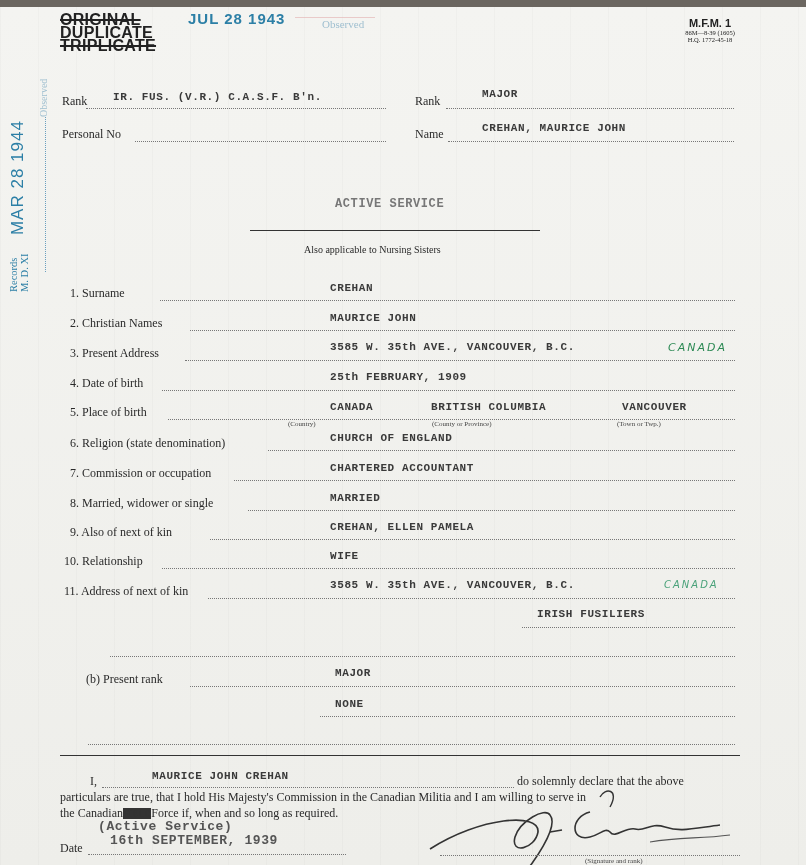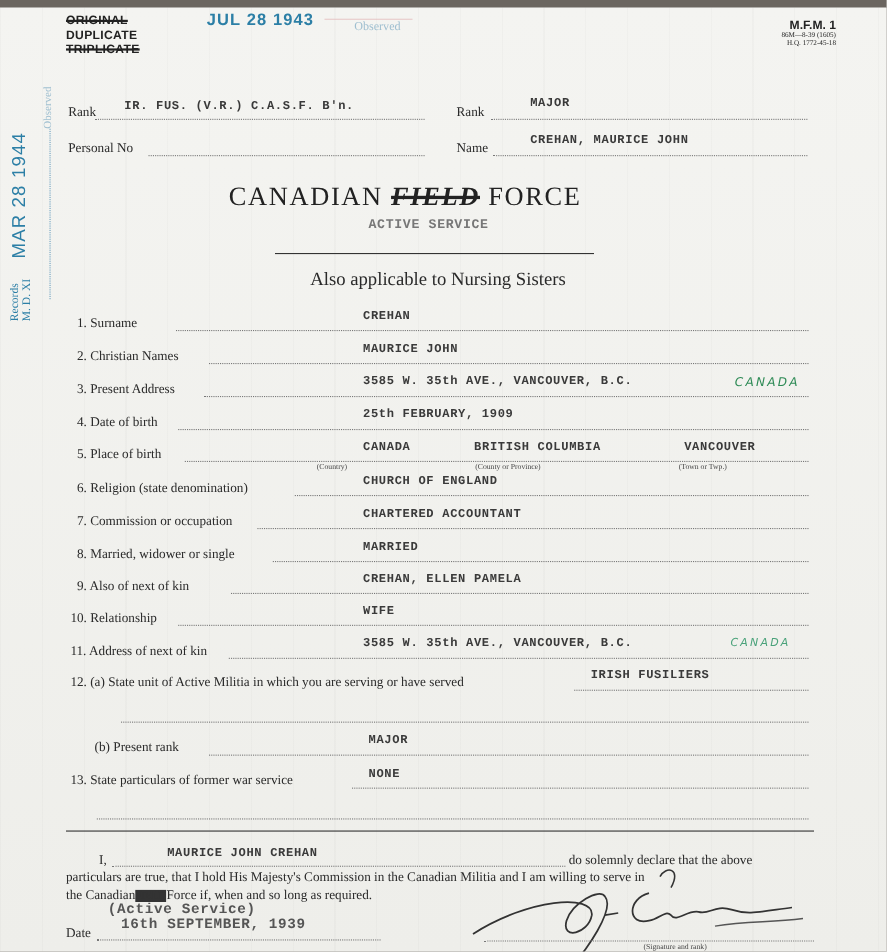--- a/index.html
+++ b/index.html
@@ -9,26 +9,26 @@
     font-family:"DejaVu Serif", serif;
   }
   .page {
     position:absolute; left:0; top:7px; width:806px; height:858px;
     background:#f1f1ee;
     background-image:
       repeating-linear-gradient(90deg, rgba(0,0,0,0.018) 0 1px, transparent 1px 38px),
       linear-gradient(180deg, #f4f4f1 0%, #eeeeea 100%);
   }
   .abs { position:absolute; }
-  .copy { font-family:"Liberation Sans", sans-serif; font-weight:bold; font-size:11px; letter-spacing:0.3px; color:#222; line-height:13px; }
+  .copy { font-family:"Liberation Sans", sans-serif; font-weight:bold; font-size:16px; letter-spacing:0.3px; color:#222; line-height:13px; }
   .strike { text-decoration:line-through; text-decoration-thickness:2px; }
   .stamp-blue { color:#2c7fa6; font-family:"Liberation Sans", sans-serif; }
   .stamp-faint { color:#9fbfd0; font-family:"Liberation Serif", serif; font-size:11px; }
   .note { font-family:"Liberation Serif", serif; font-style:italic; font-size:10.5px; color:#333; }
-  .formcode { font-family:"Liberation Serif", serif; color:#222; text-align:right; }
+  .formcode { font-family:"Liberation Serif", serif; color:#222; text-align:center; }
   .label { font-family:"Liberation Serif", serif; font-size:12px; color:#2a2a2a; white-space:nowrap; }
   .typed { font-family:"Liberation Mono", monospace; font-size:11px; color:#3a3a3a; letter-spacing:0.6px; font-weight:bold; white-space:nowrap; }
   .green { font-family:"DejaVu Sans", sans-serif; font-style:italic; font-size:11px; color:#2d8a55; letter-spacing:2px; }
   .dots { position:absolute; height:0; border-bottom:1px dotted #777; }
   .title { font-family:"Liberation Serif", serif; font-size:24px; letter-spacing:1.5px; color:#222; white-space:nowrap; }
   .subtitle { font-family:"Liberation Serif", serif; font-size:14.5px; font-weight:bold; color:#2a2a2a; letter-spacing:0.8px; }
   .small-cap { font-family:"Liberation Serif", serif; font-size:7px; color:#444; }
   .rule { position:absolute; height:0; border-top:1.5px solid #333; }
 </style>
 </head>
@@ -71,28 +71,23 @@
   <div class="dots" style="left:446px;top:101px;width:288px;"></div>
   <div class="abs typed" style="left:482px;top:81px;">MAJOR</div>
 
   <div class="abs label" style="left:62px;top:120px;">Personal No</div>
   <div class="dots" style="left:135px;top:134px;width:251px;"></div>
 
   <div class="abs label" style="left:415px;top:120px;">Name</div>
   <div class="dots" style="left:448px;top:134px;width:286px;"></div>
   <div class="abs typed" style="left:482px;top:115px;">CREHAN, MAURICE JOHN</div>
 
-  <div class="abs title" style="left:208px;top:159px;">
-    <span>CANADIAN</span>
-    <span style="font-style:italic;font-weight:bold;text-decoration:line-through;text-decoration-thickness:3px;">FIELD</span>
-    <span>FORCE</span>
-  </div>
   <div class="abs typed" style="left:335px;top:190px;font-size:12px;color:#777;">ACTIVE SERVICE</div>
   <div class="rule" style="left:250px;top:223px;width:290px;"></div>
-  <div class="abs label" style="left:282px;top:237px;font-size:17px;">Also applicable to Nursing Sisters</div>
+  <div class="abs label" style="left:304px;top:237px;font-size:10px;">Also applicable to Nursing Sisters</div>
 
   <div id="rows"></div>
 
   <div class="abs label" style="left:70px;top:279px;"><span>1.</span> <span>Surname</span></div>
   <div class="dots" style="left:160px;top:293px;width:575px;"></div>
   <div class="abs typed" style="left:330px;top:275px;">CREHAN</div>
 
   <div class="abs label" style="left:70px;top:309px;"><span>2.</span> <span>Christian Names</span></div>
   <div class="dots" style="left:190px;top:323px;width:545px;"></div>
   <div class="abs typed" style="left:330px;top:305px;">MAURICE JOHN</div>
@@ -133,30 +128,28 @@
 
   <div class="abs label" style="left:64px;top:547px;"><span>10.</span> <span>Relationship</span></div>
   <div class="dots" style="left:162px;top:561px;width:573px;"></div>
   <div class="abs typed" style="left:330px;top:543px;">WIFE</div>
 
   <div class="abs label" style="left:64px;top:577px;"><span>11.</span> <span>Address of next of kin</span></div>
   <div class="dots" style="left:208px;top:591px;width:527px;"></div>
   <div class="abs typed" style="left:330px;top:572px;">3585 W. 35th AVE., VANCOUVER, B.C.</div>
   <div class="abs green" style="left:664px;top:572px;font-size:10px;color:#4aa27a;">CANADA</div>
 
-  <div class="abs label" style="left:64px;top:606px;"><span>12.</span> <span>(a) State unit of Active Militia in which you are serving or have served</span></div>
   <div class="dots" style="left:522px;top:620px;width:213px;"></div>
   <div class="abs typed" style="left:537px;top:601px;">IRISH FUSILIERS</div>
   <div class="dots" style="left:110px;top:649px;width:625px;"></div>
 
   <div class="abs label" style="left:86px;top:665px;"><span>(b) Present rank</span></div>
   <div class="dots" style="left:190px;top:679px;width:545px;"></div>
   <div class="abs typed" style="left:335px;top:660px;">MAJOR</div>
 
-  <div class="abs label" style="left:64px;top:695px;"><span>13.</span> <span>State particulars of former war service</span></div>
   <div class="dots" style="left:320px;top:709px;width:415px;"></div>
   <div class="abs typed" style="left:335px;top:691px;">NONE</div>
   <div class="dots" style="left:88px;top:737px;width:647px;"></div>
 
   <div class="rule" style="left:60px;top:748px;width:680px;border-top-width:1px;"></div>
 
   <div class="abs label" style="left:90px;top:767px;">I,</div>
   <div class="dots" style="left:102px;top:780px;width:412px;"></div>
   <div class="abs typed" style="left:152px;top:763px;">MAURICE JOHN CREHAN</div>
   <div class="abs label" style="left:517px;top:767px;">do solemnly declare that the above</div>

